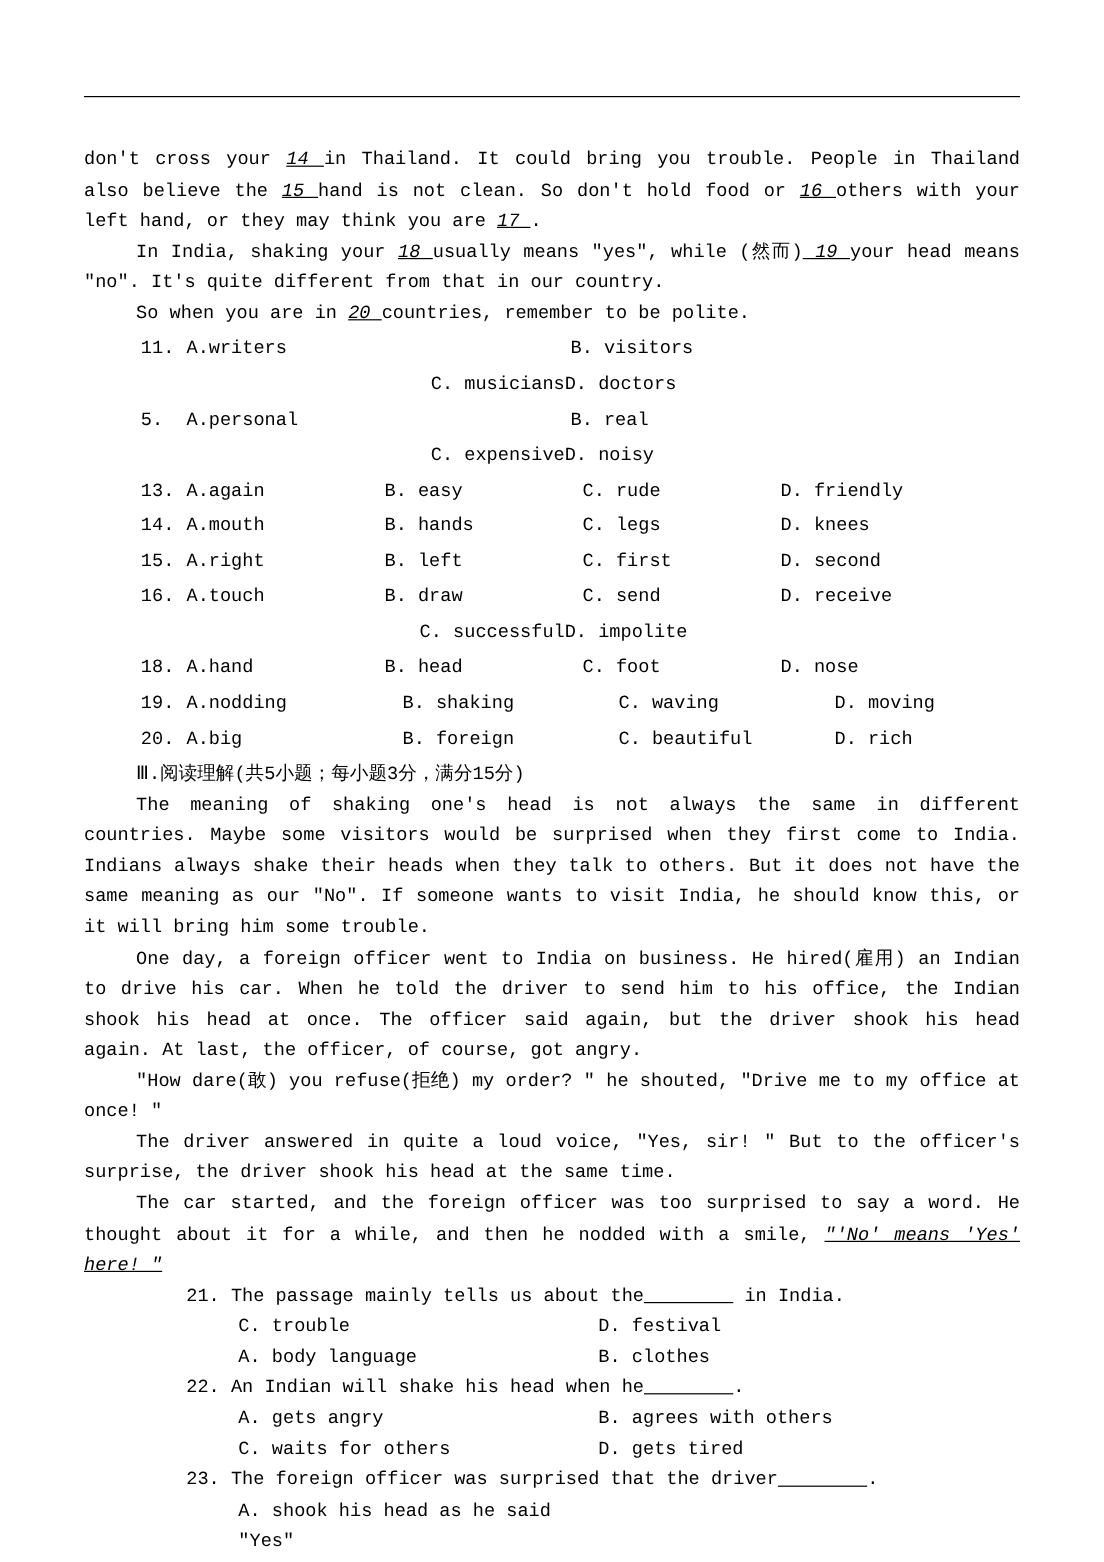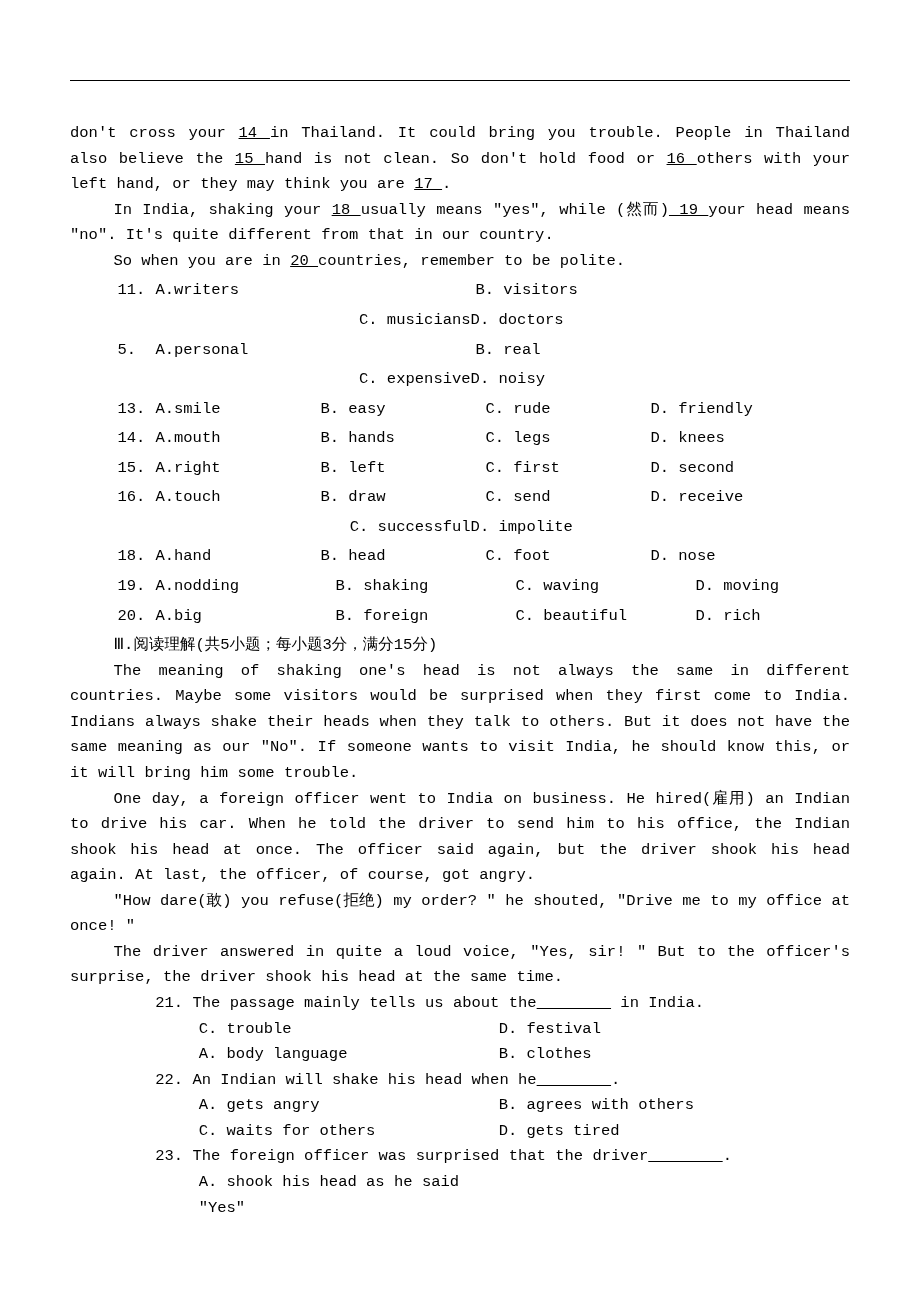--- a/index.html
+++ b/index.html
@@ -22,20 +22,21 @@
   }
   .para {
     text-align: justify;
     margin: 0;
   }
   .indent {
     text-indent: 2.8em;
   }
   .u {
     text-decoration: underline;
+    font-style: italic;
   }
   .q-row {
     display: flex;
     margin: 4px;
     padding-left: 2.8em;
   }
   .q-num {
     flex: 0 0 auto;
     min-width: 38px;
   }
@@ -99,21 +100,21 @@
         <span class="q-num">5. </span>
         <span class="opt" style="flex:0 0 320px">A.personal</span>
         <span class="opt">B. real</span>
       </p>
       <p class="opt-block">
         <span class="opt" style="flex:0 0 320px">C. expensive</span>
         <span class="opt">D. noisy</span>
       </p>
       <p class="q-row">
         <span class="q-num">13. </span>
-        <span class="opt" style="flex:0 0 165px">A.smile</span>
+        <span class="opt" style="flex:0 0 165px">A.again</span>
         <span class="opt" style="flex:0 0 165px">B. easy</span>
         <span class="opt" style="flex:0 0 165px">C. rude</span>
         <span class="opt">D. friendly</span>
       </p>
       <p class="q-row">
         <span class="q-num">14. </span>
         <span class="opt" style="flex:0 0 165px">A.mouth</span>
         <span class="opt" style="flex:0 0 165px">B. hands</span>
         <span class="opt" style="flex:0 0 165px">C. legs</span>
         <span class="opt">D. knees</span>
@@ -158,20 +159,23 @@
         <span class="opt">D. rich</span>
       </p>
     </div>
 
   <p class="section-head">Ⅲ.阅读理解(共5小题；每小题3分，满分15分)</p>
 
   <p class="para indent">The meaning of shaking one's head is not always the same in different countries. Maybe some visitors would be surprised when they first come to India. Indians always shake their heads when they talk to others. But it does not have the same meaning as our "No". If someone wants to visit India, he should know this, or it will bring him some trouble.</p>
   <p class="para indent">One day, a foreign officer went to India on business. He hired(雇用) an Indian to drive his car. When he told the driver to send him to his office, the Indian shook his head at once. The officer said again, but the driver shook his head again. At last, the officer, of course, got angry.</p>
   <p class="para indent">"How dare(敢) you refuse(拒绝) my order? " he shouted, "Drive me to my office at once! "</p>
   <p class="para indent">The driver answered in quite a loud voice, "Yes, sir! " But to the officer's surprise, the driver shook his head at the same time.</p>
+  <p class="para indent">
+    <span>The car started, and the foreign officer was too surprised to say a word. He thought about it for a while, and then he nodded with a smile, </span><span class="u">"'No'  means  'Yes'  here! "</span>
+  </p>
 
   <div id="reading-q-container">
       <p class="reading-q"><span>21. </span><span>The passage mainly tells us about the</span><span class="blank8">        </span><span> in India.</span></p>
       <p class="reading-opt">
         <span class="oa">C. trouble</span>
         <span>D. festival</span>
       </p>
       <p class="reading-opt">
         <span class="oa">A. body language</span>
         <span>B. clothes</span>

